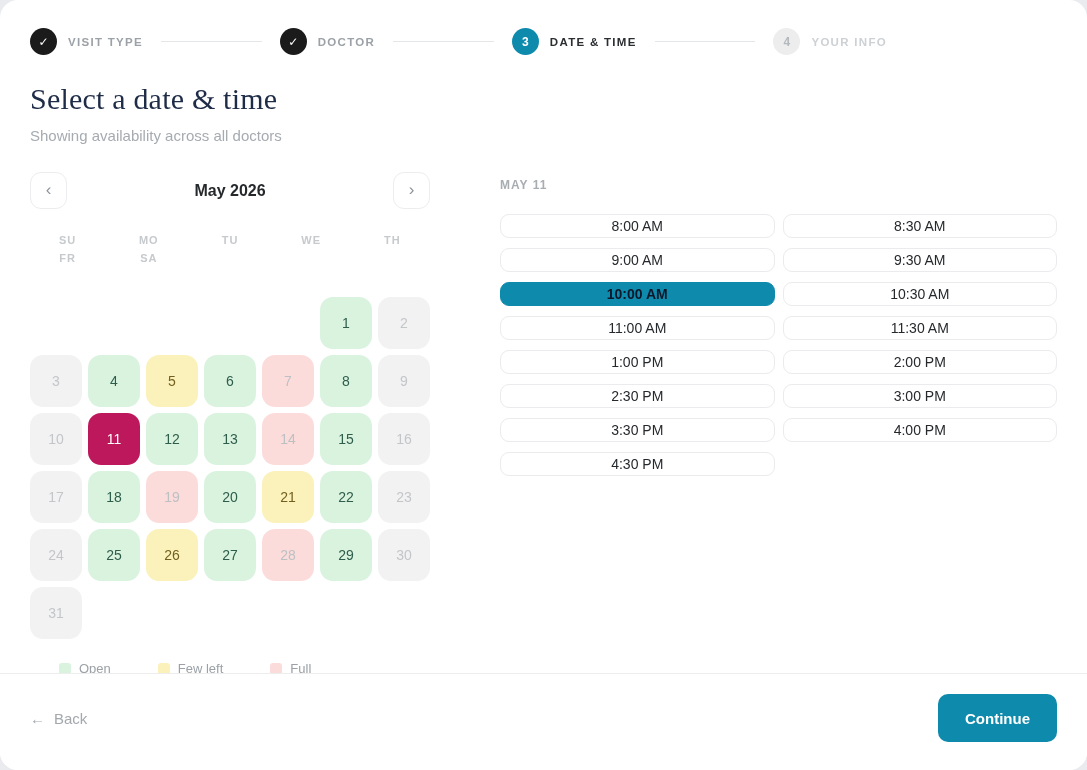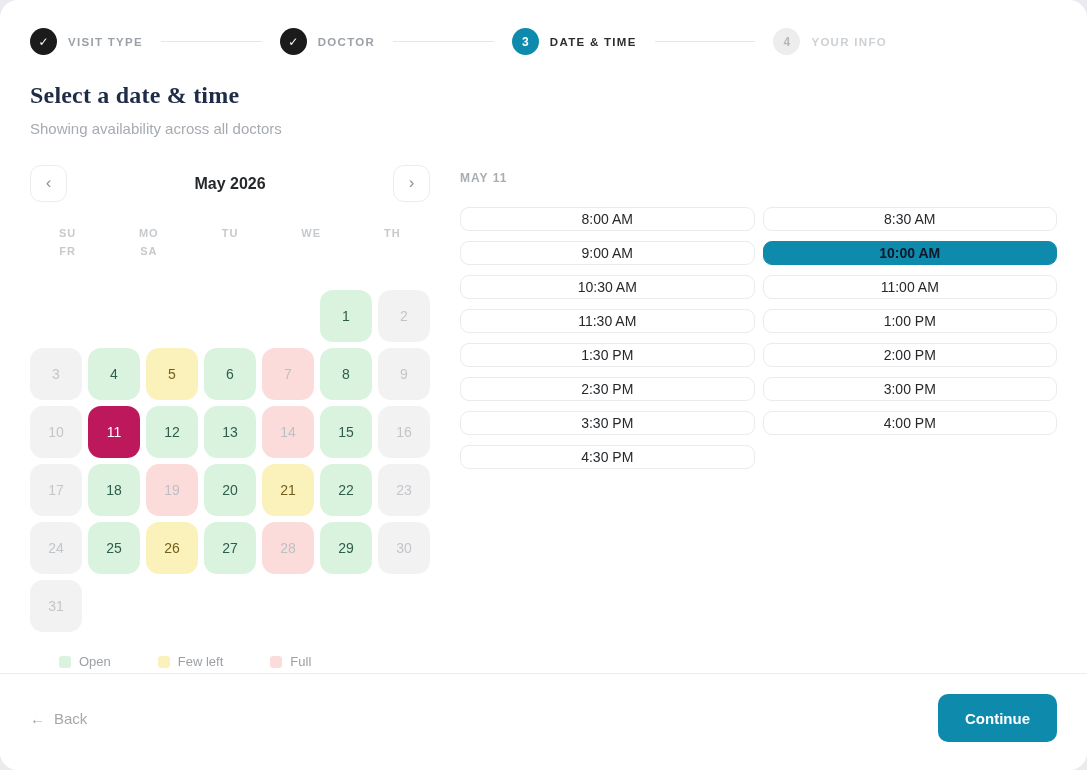--- a/index.html
+++ b/index.html
@@ -34,21 +34,21 @@
   .step .label { font-size: 11.5px; font-weight: bold; letter-spacing: 1.3px; }
   .step.done .label     { color: #9ba1a6; }
   .step.active .label   { color: #2b2e31; }
   .step.upcoming .label { color: #cdd1d4; }
   .connector { flex: 1; height: 1px; background: #e4e6e8; margin: 0 18px; }
 
   
   .heading { padding: 27px 30px 0; }
   .heading h1 {
     font-family: "Liberation Serif", "DejaVu Serif", serif;
-    font-size: 24px; font-weight: 700; color: #1f2c47;
+    font-size: 30px; font-weight: 400; color: #1f2c47;
     margin-bottom: 11px; letter-spacing: 0.2px;
   }
   .subtitle { font-size: 15px; color: #a6abb1; }
 
   
   .content { display: flex; gap: 30px; padding: 28px 30px 0; }
 
   
   .calendar { width: 400px; flex: 0 0 auto; }
   .cal-header { display: flex; align-items: center; justify-content: space-between; margin-bottom: 25px; }
@@ -72,21 +72,21 @@
   .day.open     { background: #d9f3df; color: #2f5d4b; cursor: pointer; }
   .day.few      { background: #fbf1ba; color: #73601f; cursor: pointer; }
   .day.full     { background: #fcdcda; color: #bdc0c3; }
   .day.none     { background: #f2f2f3; color: #c3c6c9; }
   .day.selected { background: #be185d; color: #ffffff; font-weight: normal; cursor: pointer; }
   .legend { display: flex; gap: 18px; align-items: center; margin-top: 22px; }
   .legend-item { display: flex; gap: 8px; align-items: center; font-size: 13px; color: #9ba1a6; padding-left: 29px; }
   .swatch { width: 12px; height: 12px; border-radius: 3px; display: inline-block; }
 
   
-  .slots { flex: 1; }
+  .slots { flex: 1; margin-left: 40px; }
   .slots-label {
     font-size: 12px; font-weight: bold; color: #a8adb2;
     letter-spacing: 1px; margin: 6px 0 22px;
   }
   .slot-grid { display: grid; grid-template-columns: 1fr 1fr; gap: 10px 8px; }
   .slot {
     height: 24px; border-radius: 9px;
     border: 1px solid #ebebee; background: #fff;
     display: flex; align-items: center; justify-content: center;
     font-size: 14px; font-weight: 500; color: #26292c;
@@ -217,26 +217,26 @@
           </span>
         </div>
     </div>
 
     <div class="slots">
       <div class="slots-label">MAY 11</div>
       <div class="slot-grid">
           <button class="slot">8:00 AM</button>
           <button class="slot">8:30 AM</button>
           <button class="slot">9:00 AM</button>
+          <button class="slot">9:30 AM</button>
           <button class="slot selected">10:00 AM</button>
           <button class="slot">10:30 AM</button>
           <button class="slot">11:00 AM</button>
           <button class="slot">11:30 AM</button>
           <button class="slot">1:00 PM</button>
-          <button class="slot">1:30 PM</button>
           <button class="slot">2:00 PM</button>
           <button class="slot">2:30 PM</button>
           <button class="slot">3:00 PM</button>
           <button class="slot">3:30 PM</button>
           <button class="slot">4:00 PM</button>
           <button class="slot">4:30 PM</button>
         </div>
     </div>
 
   </div>

